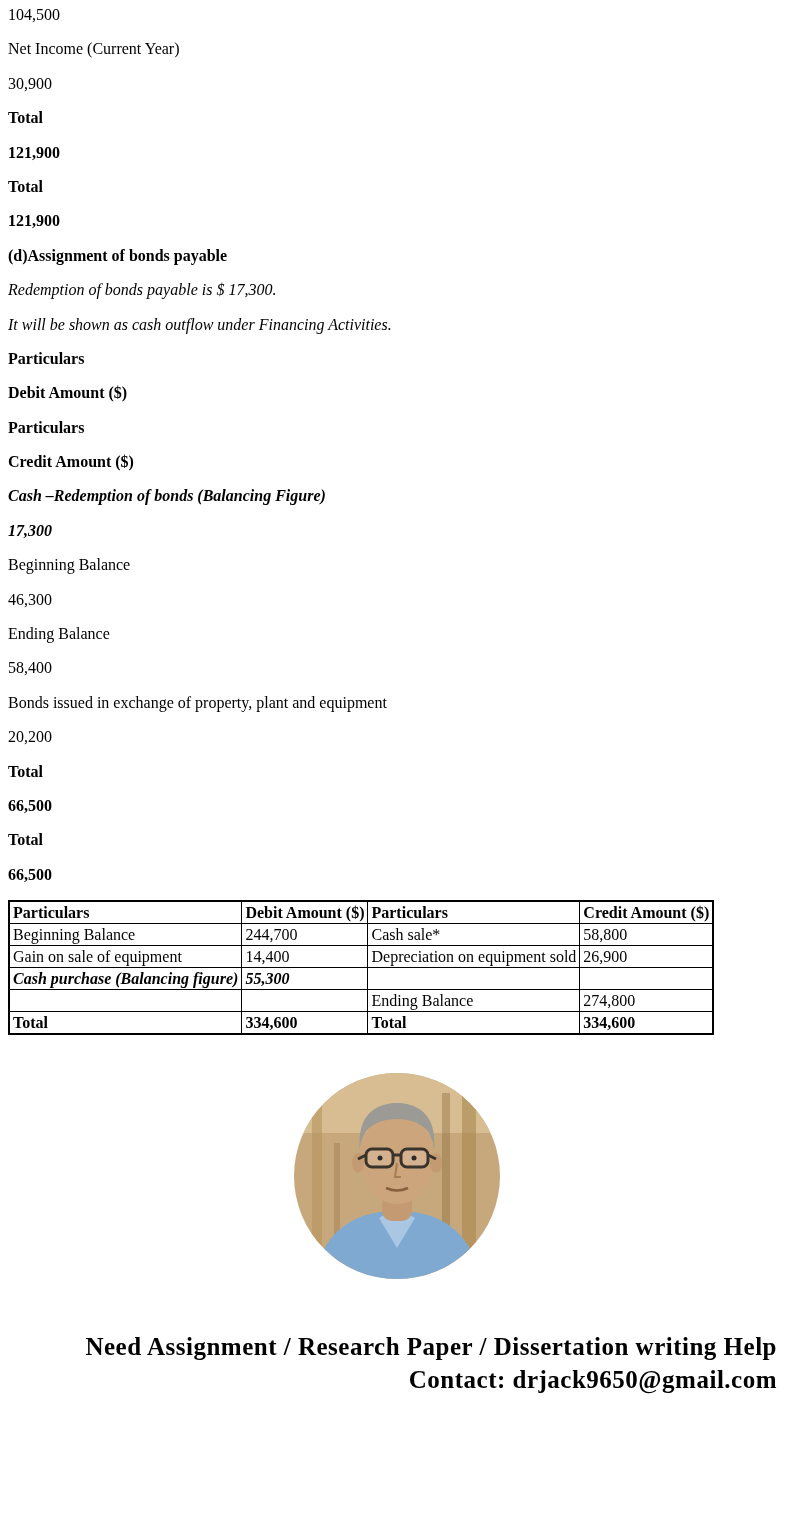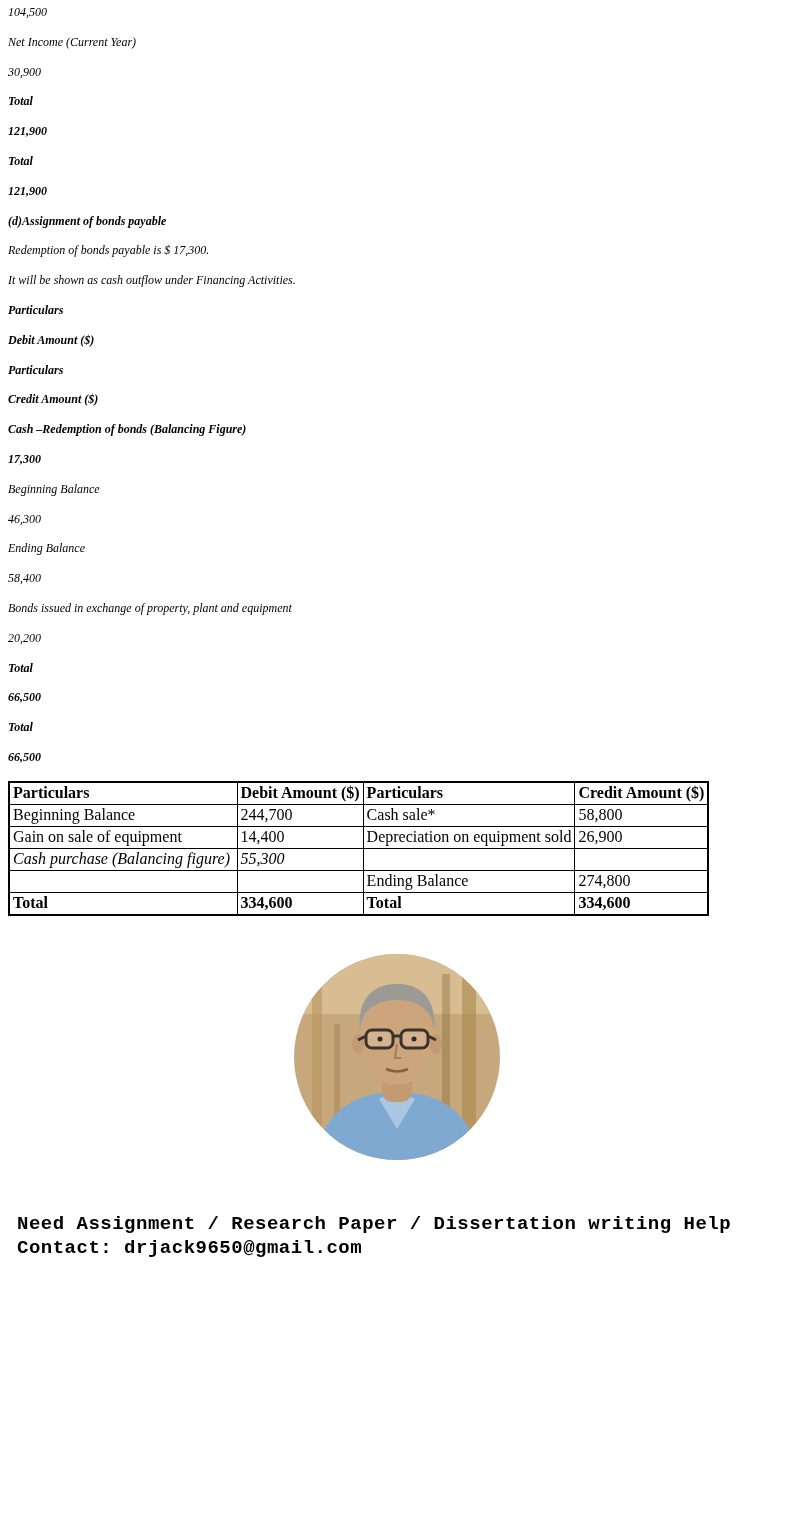--- a/index.html
+++ b/index.html
@@ -9,24 +9,23 @@
   }
   body {
     width: 794px;
     font-family: "Liberation Serif", serif;
     color: #000000;
   }
   .doc {
     padding: 6px 8px 0 8px;
   }
   .doc p {
-    font-size: 12px;
+    font-size: 16px;
     line-height: 1.15;
     margin: 16px 0;
-    font-style: italic;
   }
   .doc p:first-child { margin-top: 0; }
   .b  { font-weight: bold; }
   .i  { font-style: italic; }
   .bi { font-weight: bold; font-style: italic; }
 
   table.acct {
     border-collapse: collapse;
     margin: 13px 0 0 8px;
     border: 2px solid #000;
@@ -39,39 +38,39 @@
     height: 19px;
     vertical-align: middle;
     font-size: 16px;
     white-space: nowrap;
   }
   table.acct th { font-weight: bold; }
   .col-p1 { width: 228px; }
   .col-d  { width: 118px; }
   .col-p2 { width: 204px; }
   .col-c  { width: 131px; }
-  tr.row-bi td:nth-child(1), tr.row-bi td:nth-child(2) { font-weight: normal; font-style: italic; }
+  tr.row-bi td:nth-child(1), tr.row-bi td:nth-child(2) { font-weight: bold; font-style: italic; }
   tr.row-b td { font-weight: bold; }
 
   .avatar-wrap {
     width: 206px;
     height: 206px;
     margin: 38px auto 0 auto;
     border-radius: 50%;
     overflow: hidden;
   }
   .avatar-wrap svg { display: block; }
 
   .footer {
     margin: 52px auto 30px auto;
     max-width: 760px;
-    text-align: left;
-    font-family: Liberation Mono, monospace;
+    text-align: right;
+    font-family: Liberation Serif, serif;
     font-weight: bold;
-    font-size: 19px;
+    font-size: 25px;
     line-height: 1.3;
     letter-spacing: 0.5px;
   }
   .footer .line { margin: 0; }
 </style>
 </head>
 <body>
 
 <div class="doc">
   <p>104,500</p>

